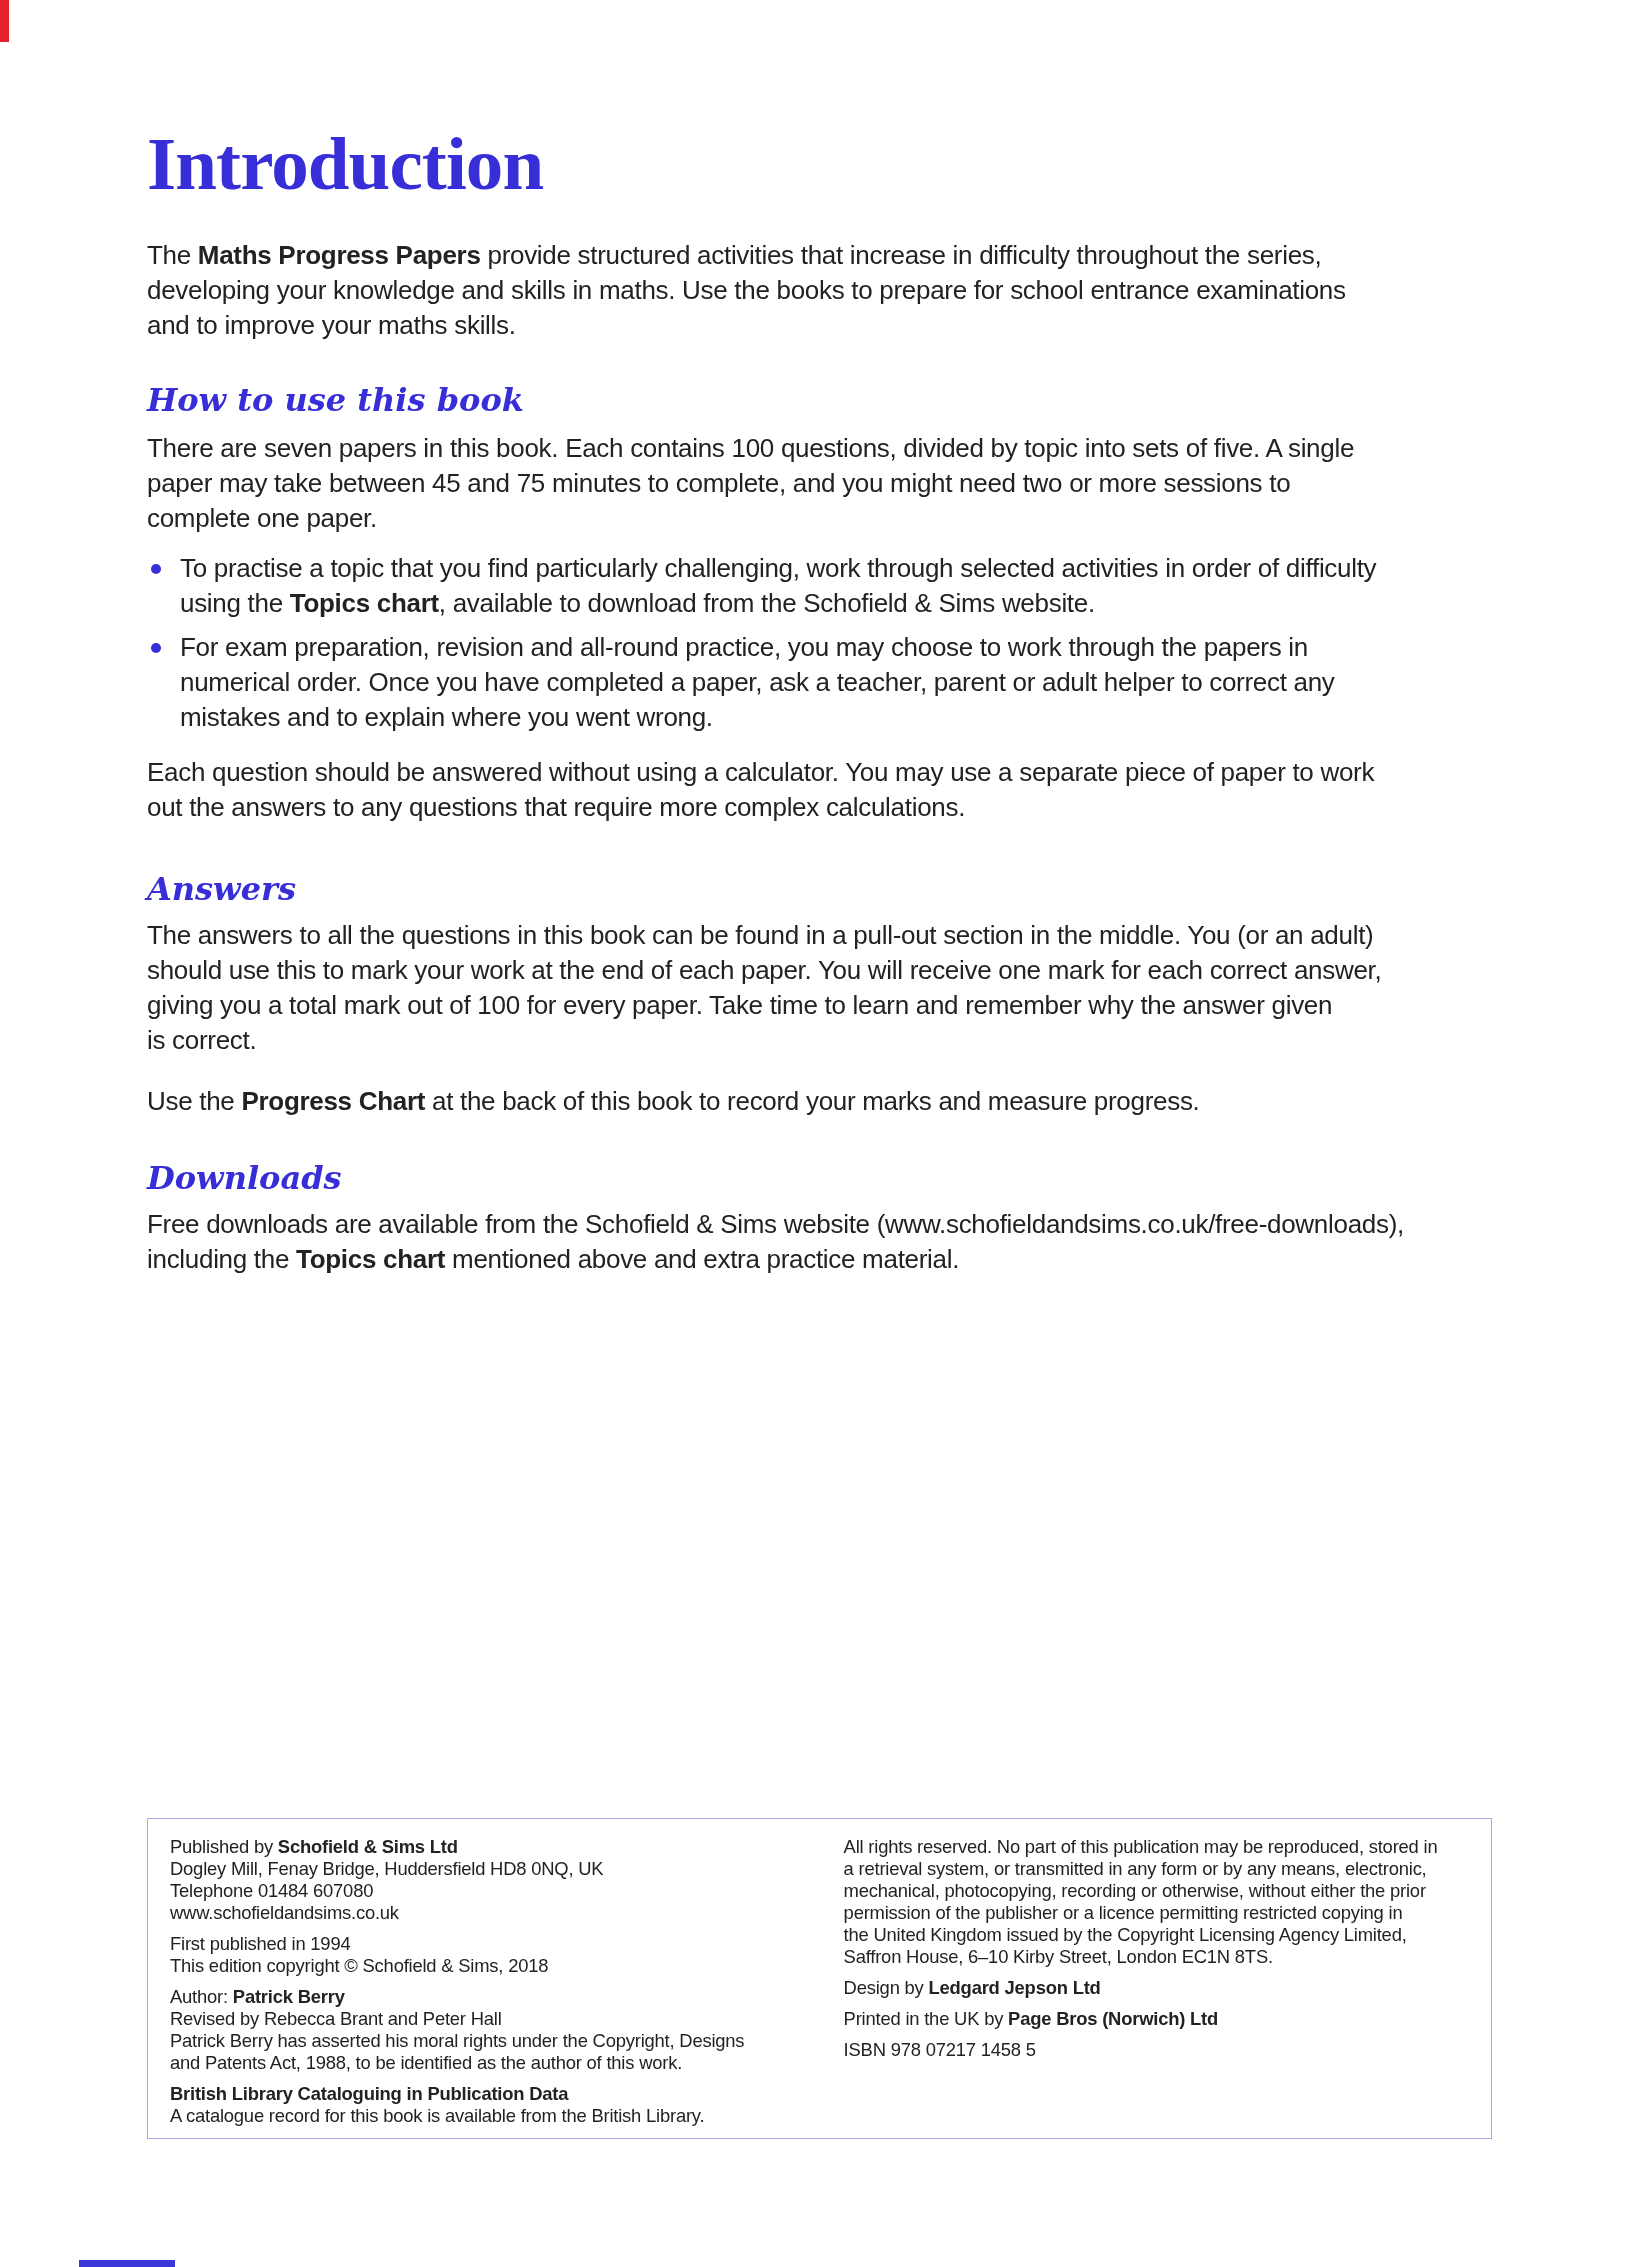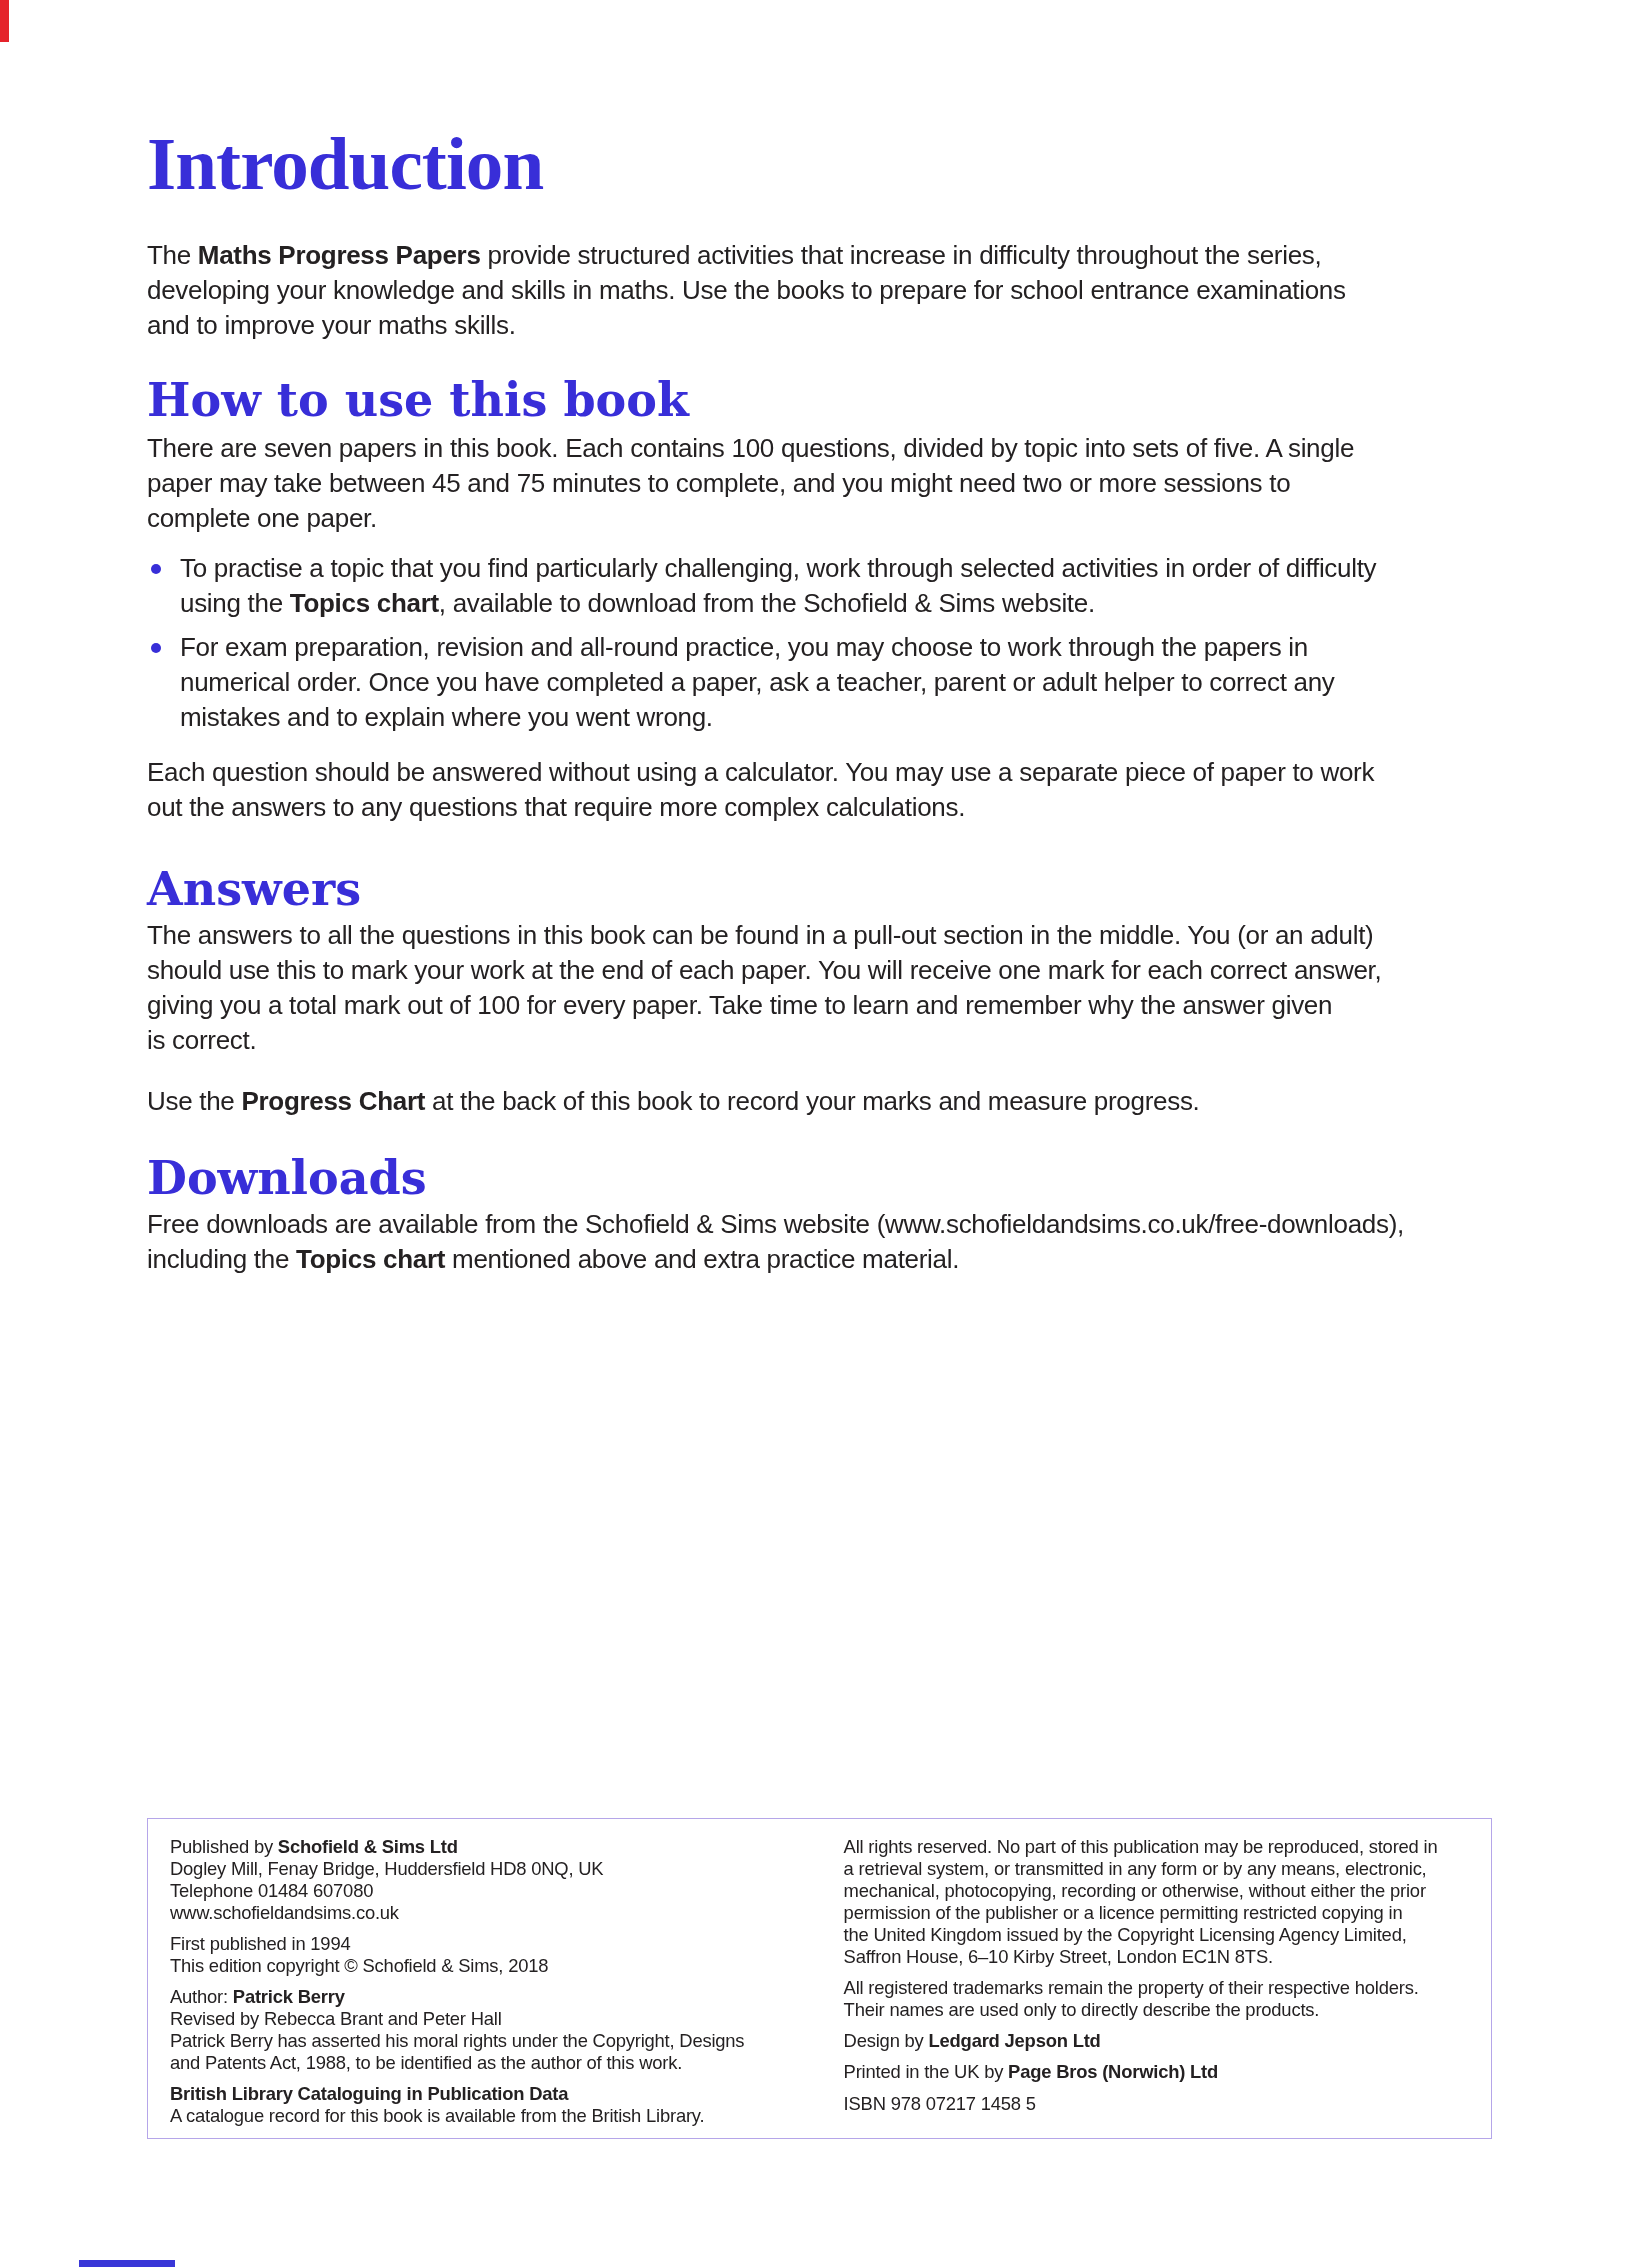--- a/index.html
+++ b/index.html
@@ -31,23 +31,24 @@
     font-family:Liberation Serif, serif;
     font-weight:bold;
     font-size:75px;
     line-height:81px;
     letter-spacing:-0.9px;
     color:var(--accent-blue);
   }
   h2{
     font-family:"DejaVu Serif","Liberation Serif",serif;
     font-weight:bold;
-    font-size:46px;
+    font-size:32px;
     line-height:40px;
     color:var(--accent-blue);
+    font-style:italic;
   }
   .p{
     font-size:26px;
     line-height:35px;
     letter-spacing:-0.3px;
     white-space:pre-line;
   }
   .b{font-weight:bold;}
   .intro{margin-top:34px;}
   .howto-h{margin-top:37px;}
@@ -158,22 +159,20 @@
         <p class="p"><span class="b">British Library Cataloguing in Publication Data</span><span>
 A catalogue record for this book is available from the British Library.</span></p>
       </div>
       <div class="col-right">
         <p class="p"><span>All rights reserved. No part of this publication may be reproduced, stored in
 a retrieval system, or transmitted in any form or by any means, electronic,
 mechanical, photocopying, recording or otherwise, without either the prior
 permission of the publisher or a licence permitting restricted copying in
 the United Kingdom issued by the Copyright Licensing Agency Limited,
 Saffron House, 6–10 Kirby Street, London EC1N 8TS.</span></p>
-        <p class="p"><span>All registered trademarks remain the property of their respective holders.
-Their names are used only to directly describe the products.</span></p>
         <p class="p"><span>Design by </span><span class="b">Ledgard Jepson Ltd</span></p>
         <p class="p"><span>Printed in the UK by </span><span class="b">Page Bros (Norwich) Ltd</span></p>
         <p class="p"><span>ISBN 978 07217 1458 5</span></p>
       </div>
     </div>
 
   </div>
 </div>
 
 

